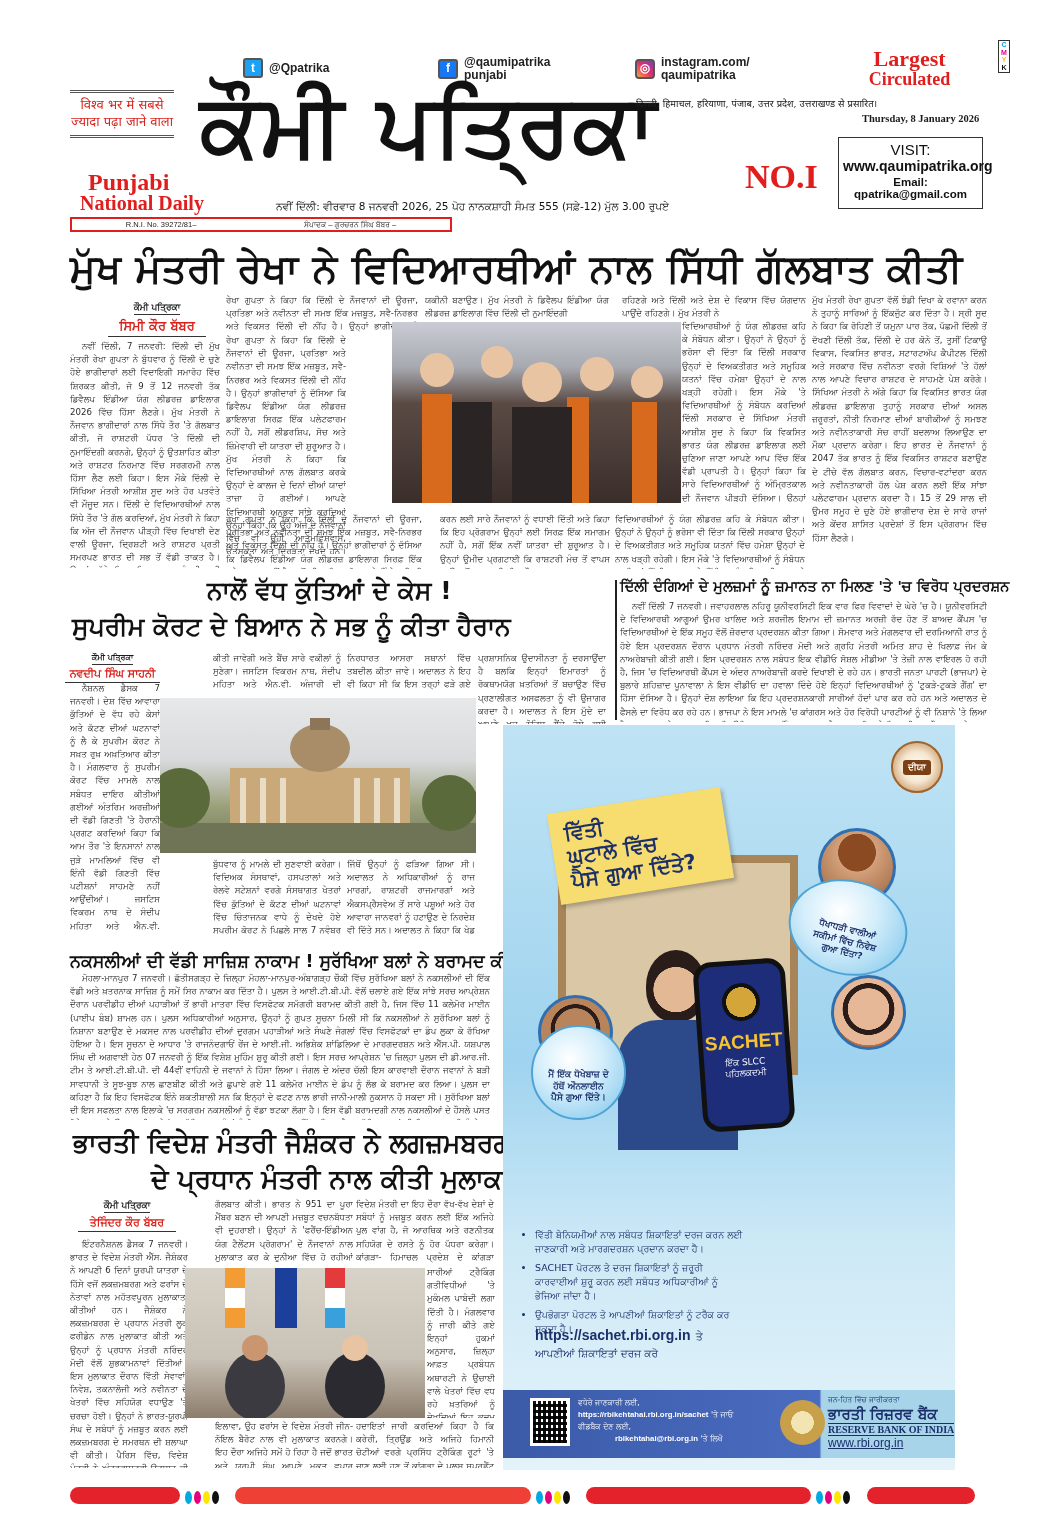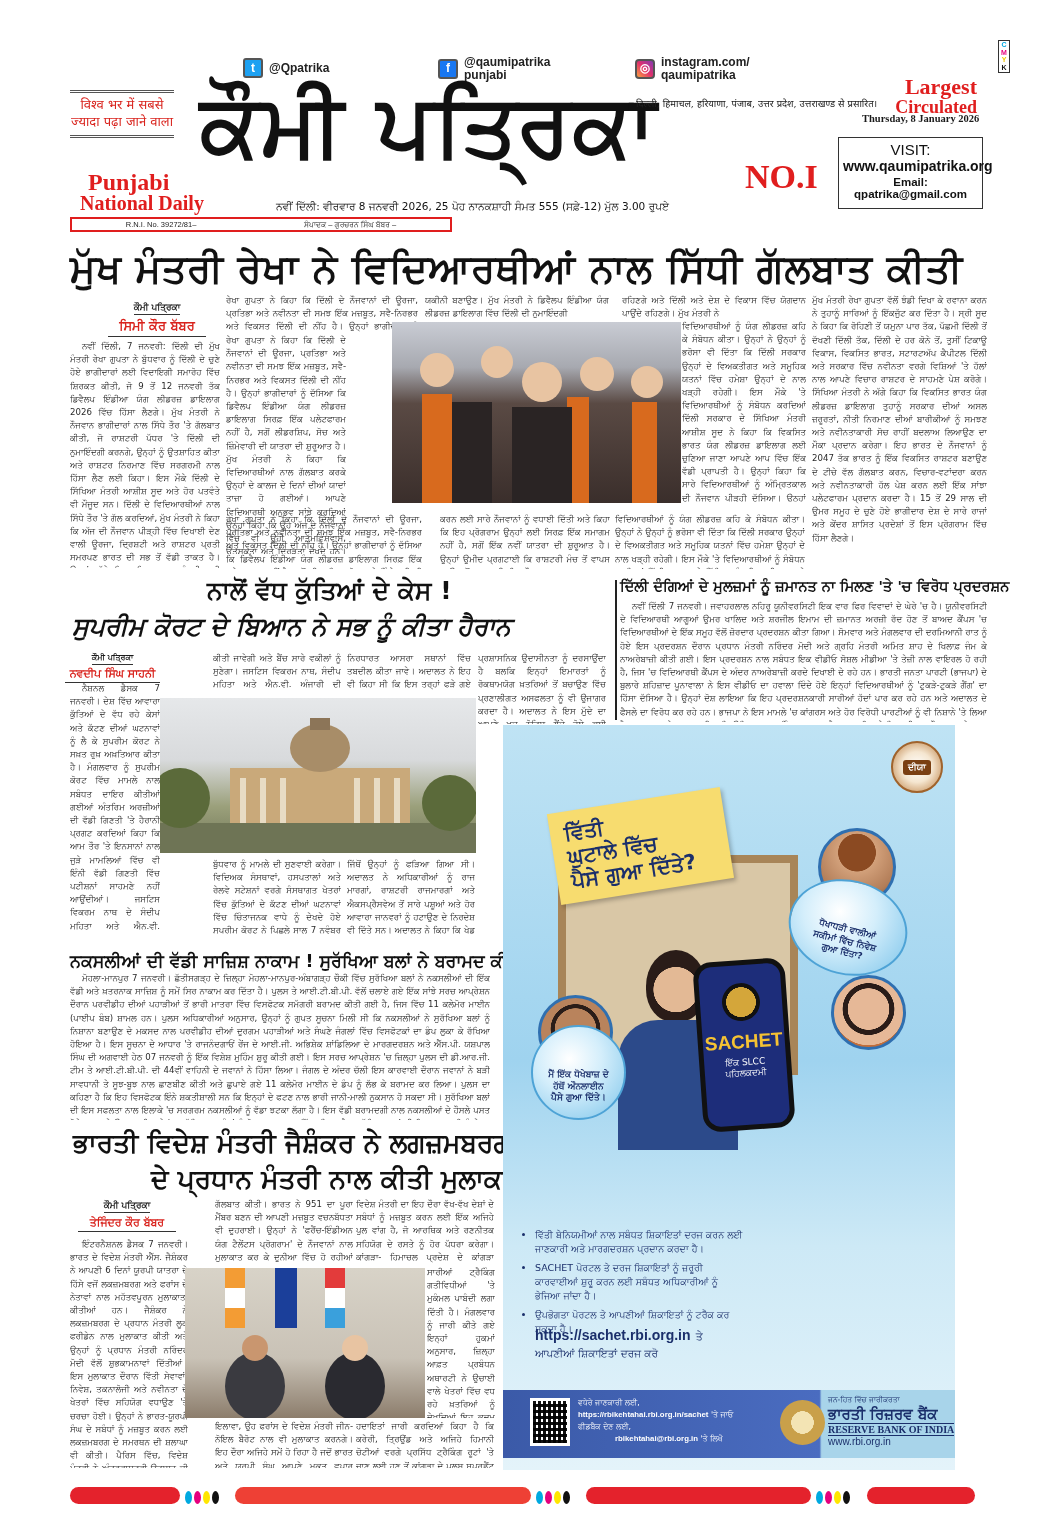--- a/index.html
+++ b/index.html
@@ -68,21 +68,21 @@
     <span class="sicon fb">f</span>
     <span style="white-space:pre;">@qaumipatrika
 punjabi</span>
   </div>
   <div class="abs social" style="left:635px;top:56px;">
     <span class="sicon ig">◎</span>
     <span style="white-space:pre;">instagram.com/
 qaumipatrika</span>
   </div>
 
-  <div class="abs red-serif" style="left:842px;top:48px;text-align:right;width:135px;margin-top:28px;">
+  <div class="abs red-serif" style="left:842px;top:48px;text-align:center;width:135px;">
     <div style="font-size:22px;">Largest</div>
     <div style="font-size:18px;">Circulated</div>
   </div>
 
   <div class="abs cmyk" style="left:998px;top:40px;">
     <div style="color:#00a9e0;">C</div>
     <div style="color:#e6007e;">M</div>
     <div style="color:#f2c500;">Y</div>
     <div style="color:#111;">K</div>
   </div>
@@ -169,21 +169,21 @@
   </div>
 
 <div class="abs col" style="left:440px;top:513px;width:170px;height:56px;">
     <p style="text-indent:0;">ਕਰਨ ਲਈ ਸਾਰੇ ਨੌਜਵਾਨਾਂ ਨੂੰ ਵਧਾਈ ਦਿੱਤੀ ਅਤੇ ਕਿਹਾ ਕਿ ਇਹ ਪ੍ਰੋਗਰਾਮ ਉਨ੍ਹਾਂ ਲਈ ਸਿਰਫ਼ ਇੱਕ ਸਮਾਗਮ ਨਹੀਂ ਹੈ, ਸਗੋਂ ਇੱਕ ਨਵੀਂ ਯਾਤਰਾ ਦੀ ਸ਼ੁਰੂਆਤ ਹੈ। ਉਨ੍ਹਾਂ ਉਮੀਦ ਪ੍ਰਗਟਾਈ ਕਿ ਰਾਸ਼ਟਰੀ ਮੰਚ ਤੋਂ ਵਾਪਸ ਆਉਣ ਤੋਂ ਬਾਅਦ ਵੀ, ਇਹ ਨੌਜਵਾਨ ਸਰਗਰਮ</p>
   </div>
 <div class="abs col" style="left:615px;top:513px;width:190px;height:56px;">
     <p style="text-indent:0;">ਵਿਦਿਆਰਥੀਆਂ ਨੂੰ ਯੰਗ ਲੀਡਰਜ਼ ਕਹਿ ਕੇ ਸੰਬੋਧਨ ਕੀਤਾ। ਉਨ੍ਹਾਂ ਨੇ ਉਨ੍ਹਾਂ ਨੂੰ ਭਰੋਸਾ ਵੀ ਦਿੱਤਾ ਕਿ ਦਿੱਲੀ ਸਰਕਾਰ ਉਨ੍ਹਾਂ ਦੇ ਵਿਅਕਤੀਗਤ ਅਤੇ ਸਮੂਹਿਕ ਯਤਨਾਂ ਵਿੱਚ ਹਮੇਸ਼ਾ ਉਨ੍ਹਾਂ ਦੇ ਨਾਲ ਖੜ੍ਹੀ ਰਹੇਗੀ। ਇਸ ਮੌਕੇ 'ਤੇ ਵਿਦਿਆਰਥੀਆਂ ਨੂੰ ਸੰਬੋਧਨ ਕਰਦਿਆਂ ਦਿੱਲੀ ਸਰਕਾਰ ਦੇ ਸਿੱਖਿਆ ਮੰਤਰੀ ਆਸ਼ੀਸ਼ ਸੂਦ ਨੇ ਕਿਹਾ ਕਿ ਵਿਕਸਿਤ ਭਾਰਤ ਯੰਗ ਲੀਡਰਜ਼ ਡਾਇਲਾਗ ਲਈ ਚੁਣਿਆ ਜਾਣਾ ਆਪਣੇ ਆਪ ਵਿੱਚ ਇੱਕ ਵੱਡੀ ਪ੍ਰਾਪਤੀ ਹੈ। ਉਨ੍ਹਾਂ ਕਿਹਾ ਕਿ ਸਾਰੇ ਵਿਦਿਆਰਥੀਆਂ ਨੂੰ ਅੰਮ੍ਰਿਤਕਾਲ ਦੀ ਨੌਜਵਾਨ ਪੀੜ੍ਹੀ ਦੱਸਿਆ। ਉਨ੍ਹਾਂ ਅੱਗੇ ਕਿਹਾ ਕਿ ਇਹ ਰਾਸ਼ਟਰੀ ਪੱਧਰ ਦਾ ਸਮਾਗਮ ਰਾਸ਼ਟਰੀ ਨਿਰਮਾਣ ਦੀ ਭਾਵਨਾ ਪ੍ਰਤੀ ਵਚਨਬੱਧ ਹੈ। ਸਿੱਖਿਆ ਮੰਤਰੀ</p>
   </div>
 
 <div class="abs hl" style="left:207px;top:576px;font-size:25px;">ਨਾਲੋਂ ਵੱਧ ਕੁੱਤਿਆਂ ਦੇ ਕੇਸ !</div>
-<div class="abs hl" style="left:72px;top:612px;font-size:25px;font-style:italic;">ਸੁਪਰੀਮ ਕੋਰਟ ਦੇ ਬਿਆਨ ਨੇ ਸਭ ਨੂੰ ਕੀਤਾ ਹੈਰਾਨ</div>
+<div class="abs hl" style="left:72px;top:612px;font-size:25px;">ਸੁਪਰੀਮ ਕੋਰਟ ਦੇ ਬਿਆਨ ਨੇ ਸਭ ਨੂੰ ਕੀਤਾ ਹੈਰਾਨ</div>
 
 <div class="abs byline" style="left:65px;top:652px;width:95px;">
   <span class="agency" style="font-size:8px;">ਕੌਮੀ ਪਤ੍ਰਿਕਾ</span>
   <span class="author" style="font-size:11px;margin:2px 0 0;">ਨਵਦੀਪ ਸਿੰਘ ਸਾਹਨੀ</span>
 </div>
 <div class="abs col" style="left:70px;top:682px;width:90px;height:250px;">
     <p>ਨੈਸ਼ਨਲ ਡੈਸਕ 7 ਜਨਵਰੀ। ਦੇਸ਼ ਵਿੱਚ ਆਵਾਰਾ ਕੁੱਤਿਆਂ ਦੇ ਵੱਧ ਰਹੇ ਕੇਸਾਂ ਅਤੇ ਕੱਟਣ ਦੀਆਂ ਘਟਨਾਵਾਂ ਨੂੰ ਲੈ ਕੇ ਸੁਪਰੀਮ ਕੋਰਟ ਨੇ ਸਖ਼ਤ ਰੁਖ਼ ਅਖ਼ਤਿਆਰ ਕੀਤਾ ਹੈ। ਮੰਗਲਵਾਰ ਨੂੰ ਸੁਪਰੀਮ ਕੋਰਟ ਵਿੱਚ ਮਾਮਲੇ ਨਾਲ ਸਬੰਧਤ ਦਾਇਰ ਕੀਤੀਆਂ ਗਈਆਂ ਅੰਤਰਿਮ ਅਰਜ਼ੀਆਂ ਦੀ ਵੱਡੀ ਗਿਣਤੀ 'ਤੇ ਹੈਰਾਨੀ ਪ੍ਰਗਟ ਕਰਦਿਆਂ ਕਿਹਾ ਕਿ ਆਮ ਤੌਰ 'ਤੇ ਇਨਸਾਨਾਂ ਨਾਲ ਜੁੜੇ ਮਾਮਲਿਆਂ ਵਿੱਚ ਵੀ ਇੰਨੀ ਵੱਡੀ ਗਿਣਤੀ ਵਿੱਚ ਪਟੀਸ਼ਨਾਂ ਸਾਹਮਣੇ ਨਹੀਂ ਆਉਂਦੀਆਂ। ਜਸਟਿਸ ਵਿਕਰਮ ਨਾਥ ਦੇ ਸੰਦੀਪ ਮਹਿਤਾ ਅਤੇ ਐਨ.ਵੀ. ਅੰਜਾਰੀਆ ਦੀ ਤਿੰਨ ਜੱਜਾਂ ਦੀ ਬੈਂਚ ਨੇ ਇਹ ਟਿੱਪਣੀਆਂ ਉਦੋਂ ਕੀਤੀਆਂ ਜਦੋਂ ਦੋ ਵਕੀਲਾਂ ਨੇ ਇਸ ਮੁੱਦੇ ਨੂੰ ਉਠਾਇਆ। ਇੱਕ ਵਕੀਲ ਨੇ ਅਦਾਲਤ ਨੂੰ ਦੱਸਿਆ ਕਿ ਉਨ੍ਹਾਂ ਨੇ ਇਸ ਮਾਮਲੇ ਵਿੱਚ ਇੱਕ ਅੰਤਰਿਮ ਪਟੀਸ਼ਨ ਦਾਇਰ ਕੀਤੀ ਹੈ। ਸਾਲਿਸਟਰ ਜਨਰਲ ਤੁਸ਼ਾਰ ਮਹਿਤਾ ਨੇ ਟਿੱਪਣੀ ਕੀਤੀ, ਆਮ ਤੌਰ 'ਤੇ ਮਨੁੱਖਾਂ ਨਾਲ ਸਬੰਧਤ ਮਾਮਲਿਆਂ ਵਿੱਚ ਵੀ ਇੰਨੀ ਵੱਡੀ ਗਿਣਤੀ ਵਿੱਚ ਪਟੀਸ਼ਨਾਂ ਨਹੀਂ ਆਉਂਦੀਆਂ। ਬੈਂਚ ਨੇ ਕਿਹਾ ਕਿ ਆਵਾਰਾ ਕੁੱਤਿਆਂ ਦੇ ਕੇਸ ਦੀ ਸੁਣਵਾਈ ਬੁੱਧਵਾਰ ਨੂੰ ਸੁਪਰੀਮ ਕੋਰਟ ਵਿੱਚ ਹੋਵੇਗੀ। ਇਸ ਸਬੰਧੀ ਕਈ ਵਕੀਲਾਂ ਨੇ ਅੱਜ ਸਵੇਰੇ ਸੀਨੀਅਰ ਵਕੀਲ ਨੇ ਮਾਮਲੇ 'ਚ ਟਰਾਂਸਫਰ ਪਟੀਸ਼ਨ ਦਾ ਜ਼ਿਕਰ ਕੀਤਾ, ਤਾਂ ਸੁਪਰੀਮ ਕੋਰਟ ਨੇ ਕਿਹਾ ਕਿ ਬੁੱਧਵਾਰ ਨੂੰ ਕਈ ਪਟੀਸ਼ਨਾਂ 'ਤੇ ਸੁਣਵਾਈ</p>
   </div>
 
 <div class="abs col" style="left:213px;top:652px;width:128px;height:40px;">
@@ -332,21 +332,21 @@
     <div>ਵਧੇਰੇ ਜਾਣਕਾਰੀ ਲਈ,</div>
     <div><span style="font-weight:bold;font-family:'Liberation Sans',sans-serif;">https://rbikehtahai.rbi.org.in/sachet</span> <span>'ਤੇ ਜਾਓ</span></div>
     <div>ਫੀਡਬੈਕ ਦੇਣ ਲਈ,</div>
     <div><span style="font-weight:bold;font-family:'Liberation Sans',sans-serif;padding-left:37px;">rbikehtahai@rbi.org.in</span> <span>'ਤੇ ਲਿਖੋ</span></div>
   </div>
   <div class="abs" style="left:277px;top:675px;width:45px;height:45px;border-radius:50%;background:radial-gradient(circle,#f3e4b4 0 35%,#c9a04a 36% 80%,#8e6b24 81%);"></div>
   <div class="abs" style="left:325px;top:670px;color:#1b2f6b;">
     <div style="font-size:7.5px;">ਜਨ-ਹਿਤ ਵਿੱਚ ਜਾਰੀਕਰਤਾ</div>
     <div style="font-size:15px;font-weight:bold;">ਭਾਰਤੀ ਰਿਜ਼ਰਵ ਬੈਂਕ</div>
     <div style="font-size:10px;font-family:'Liberation Serif',serif;font-weight:bold;border-top:1px solid #1b2f6b;border-bottom:1px solid #1b2f6b;">RESERVE BANK OF INDIA</div>
-    <div style="font-size:10px;font-family:'Liberation Sans',sans-serif;">www.rbi.org.in</div>
+    <div style="font-size:12px;font-family:'Liberation Sans',sans-serif;text-decoration:underline;">www.rbi.org.in</div>
   </div>
 </div>
 
 <div class="abs" style="left:70px;top:1487px;width:920px;height:18px;">
   <div class="abs pill" style="left:0;width:110px;background:#e4222c;"></div>
   <div class="abs" style="left:115px;top:2px;">
     <span class="dot" style="background:#00a9e0;"></span><span class="dot" style="background:#e6007e;"></span><span class="dot" style="background:#ffe600;"></span><span class="dot" style="background:#111;"></span>
   </div>
   <div class="abs pill" style="left:165px;width:296px;background:#ee4035;"></div>
   <div class="abs" style="left:466px;top:2px;">

